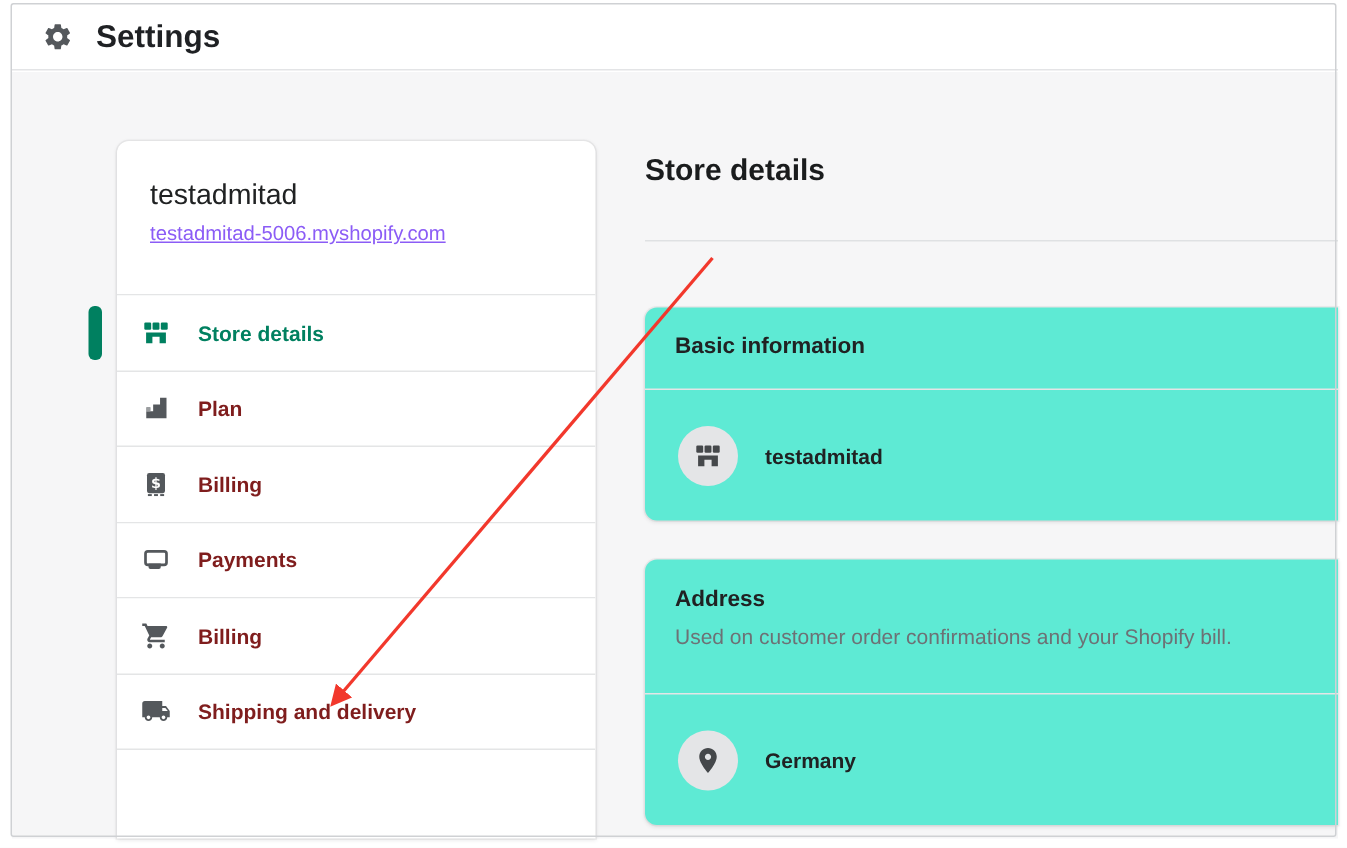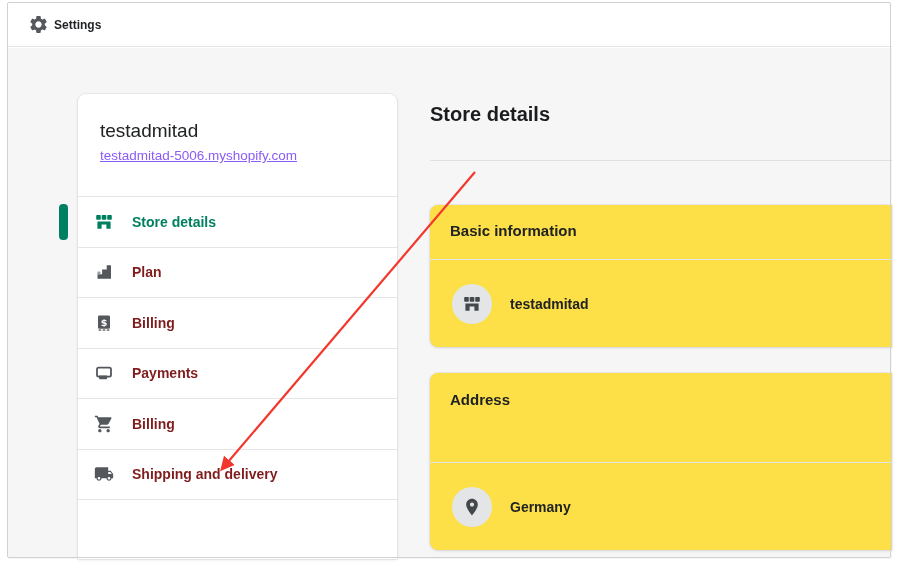--- a/index.html
+++ b/index.html
@@ -9,21 +9,21 @@
 
   
   .frame { position:absolute; left:7px; top:2px; width:884px; height:556px;
            border:1px solid #cfd1d4; border-radius:2px; pointer-events:none; z-index:6; }
 
   
   .topbar { position:absolute; left:8px; top:3px; width:884px; height:44px;
             background:#fff; border-bottom:1px solid #e3e4e6;
             display:flex; align-items:center; padding-left:20px; }
   .topbar .gear { width:21px; height:21px; display:block; }
-  .topbar .title { margin-left:5px; font-size:12px; font-weight:600; color:#1f2124; }
+  .topbar .title { margin-left:15px; font-size:21px; font-weight:600; color:#1f2124; }
 
   
   .body-bg { position:absolute; left:8px; top:48px; width:884px; height:511px; background:#f6f6f7; }
 
   
   .sidebar-card { position:absolute; left:78px; top:94px; width:319px; height:465px;
                   background:#fff; border-radius:8px 8px 0 0; overflow:hidden;
                   box-shadow:0 0 0 1px rgba(63,63,68,.06), 0 1px 3px rgba(63,63,68,.14); }
   .store-block { height:103px; padding:25px 22px 0; border-bottom:1px solid #e4e5e6; }
   .store-name { font-size:19px; line-height:23px; color:#202223; font-weight:400; }
@@ -35,21 +35,21 @@
   .nav-item .nicon svg { display:block; }
   .nav-item .nlabel { margin-left:18px; font-size:14px; font-weight:600; color:#7f1d1d; }
   .nav-item.active .nlabel { color:#008060; }
   .active-pill { position:absolute; left:59px; top:204px; width:9px; height:36px;
                  background:#008060; border-radius:4px; z-index:2; }
 
   
   .main-title { position:absolute; left:430px; top:103px; font-size:20px; font-weight:700; color:#1a1c1d; }
   .main-divider { position:absolute; left:430px; top:160px; width:462px; height:1px; background:#dfe1e3; }
 
-  .main-card { position:absolute; left:430px; width:462px; background:#fde047;
+  .main-card { position:absolute; left:430px; width:462px; background:#5eead4;
                border-radius:8px 0 0 8px; overflow:hidden;
                box-shadow:0 0 0 1px rgba(63,63,68,.06), 0 1px 3px rgba(63,63,68,.14); }
   .card-basic { top:205px; height:142px; }
   .card-address { top:373px; height:177px; }
   .card-head { border-bottom:1px solid #e4e5e6; padding:0 20px; }
   .card-basic .card-head { height:55px; padding-top:17px; }
   .card-address .card-head { height:90px; padding-top:18px; }
   .card-title { font-size:15px; font-weight:600; color:#202223; }
   .card-subtitle { margin-top:8px; font-size:14px; color:#6d7175; }
   .card-row { height:87px; display:flex; align-items:center; padding-left:22px; }
@@ -166,20 +166,21 @@
           </g>
         </svg>
       </span>
       <span class="row-label">testadmitad</span>
     </div>
   </section>
 
   <section class="main-card card-address">
     <div class="card-head">
       <div class="card-title">Address</div>
+      <div class="card-subtitle">Used on customer order confirmations and your Shopify bill.</div>
     </div>
     <div class="card-row">
       <span class="avatar">
         <svg width="20" height="20" viewBox="0 0 24 24">
           <path fill="#45484b" d="M12 2C8.13 2 5 5.13 5 9c0 5.25 7 13 7 13s7-7.75 7-13c0-3.87-3.13-7-7-7zm0 9.5c-1.38 0-2.5-1.12-2.5-2.5S10.62 6.5 12 6.5s2.5 1.12 2.5 2.5-1.12 2.5-2.5 2.5z"></path>
         </svg>
       </span>
       <span class="row-label">Germany</span>
     </div>
   </section>

